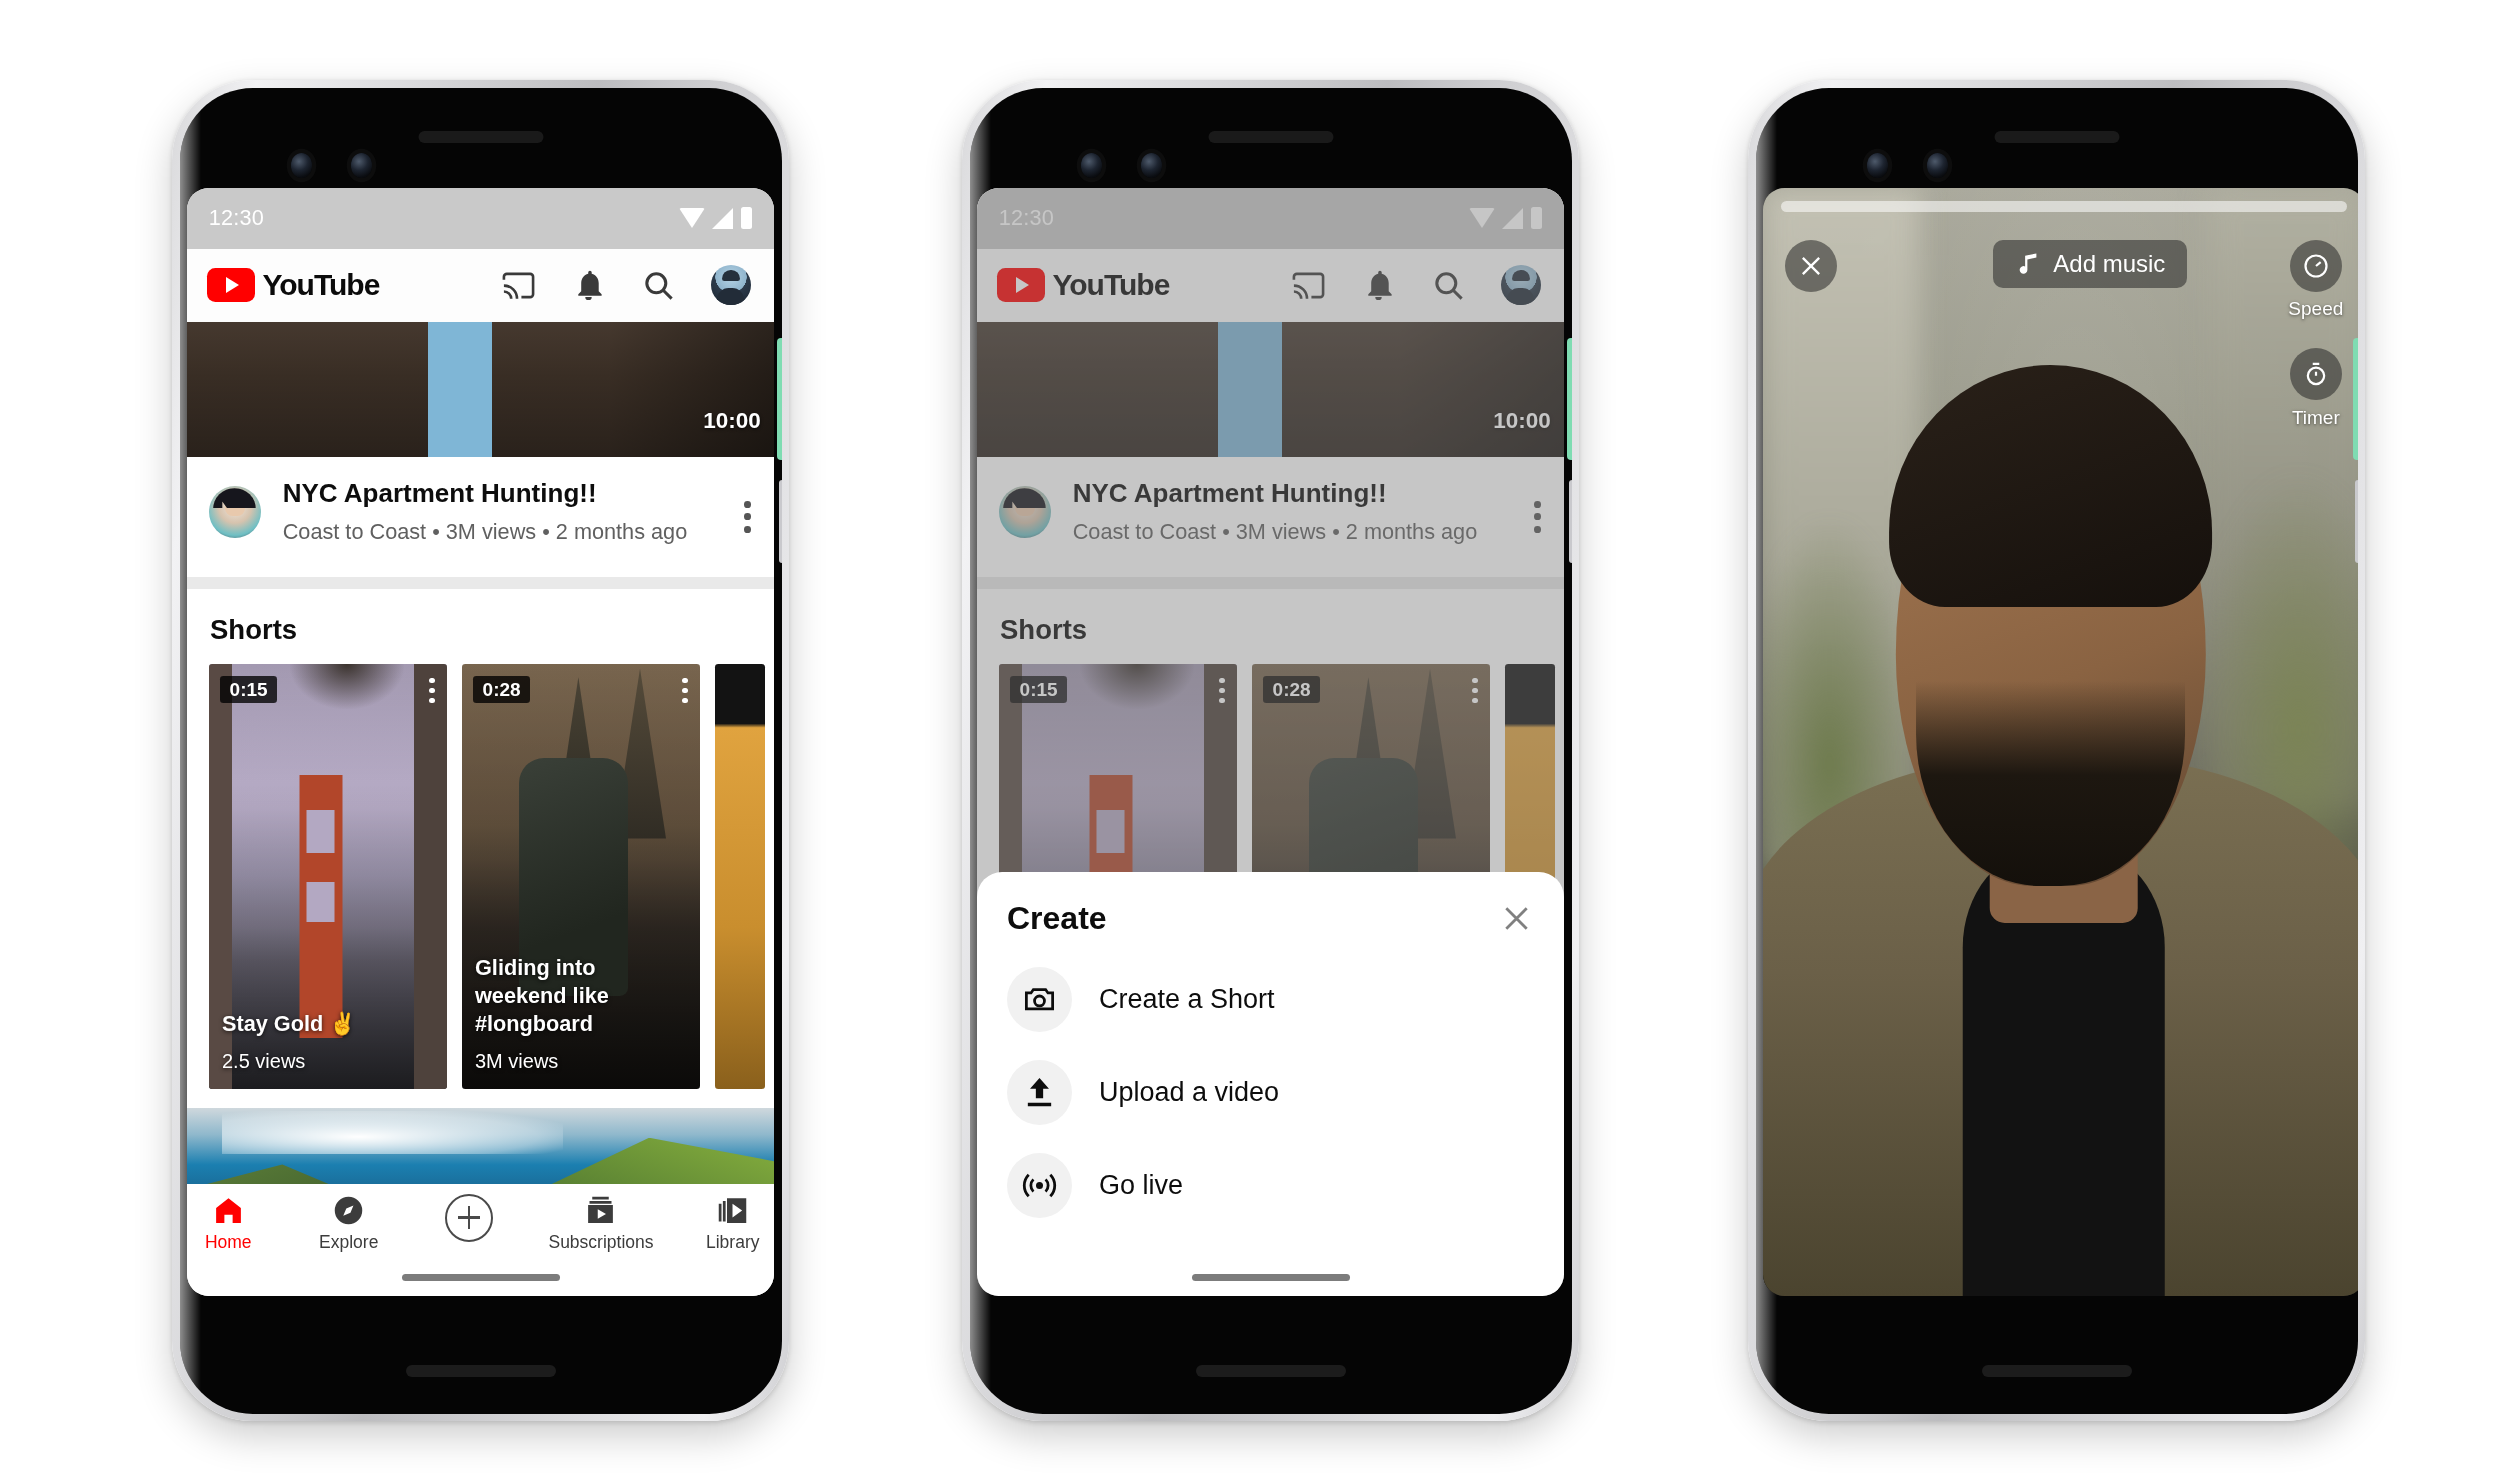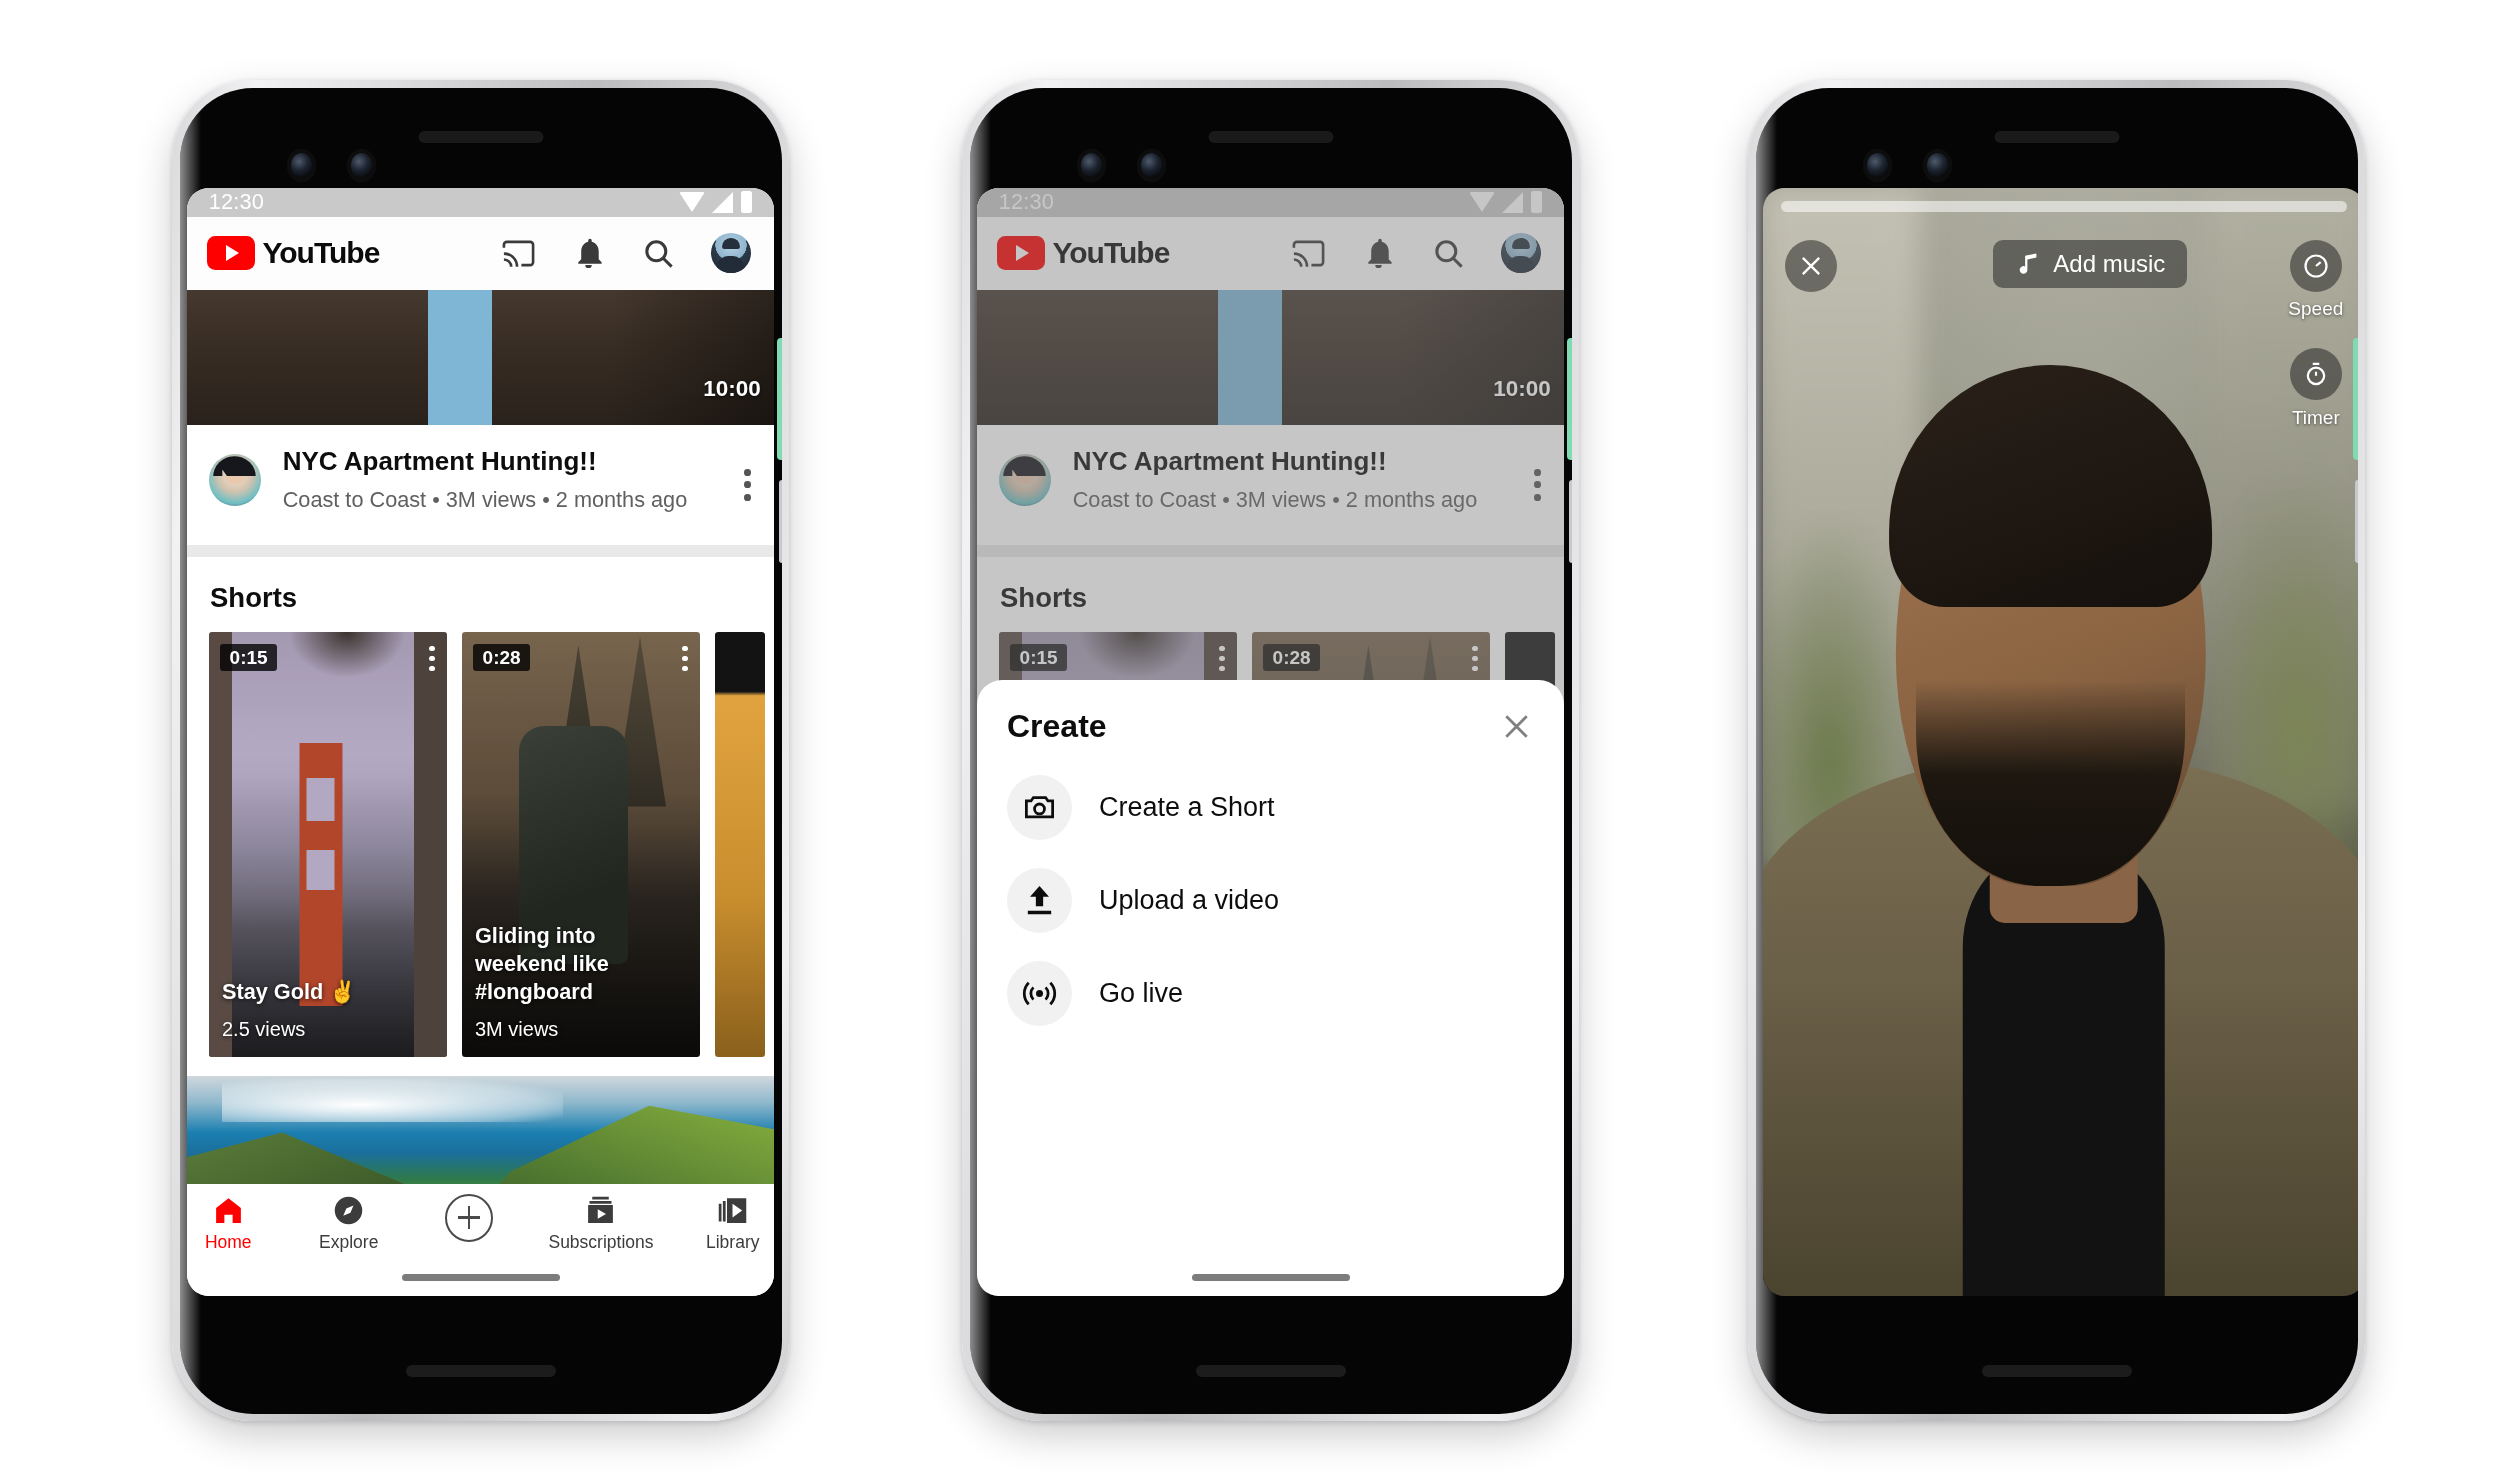--- a/index.html
+++ b/index.html
@@ -73,21 +73,21 @@
     left: 7.5px; right: 7.5px;
     top: 100px;
     height: 1108px;
     border-radius: 21.7px;
     overflow: hidden;
     background: #ffffff;
   }
 
   
   .statusbar {
-    height: 29px;
+    height: 61px;
     background: #c9c9c9;
     display: flex; align-items: center;
     padding: 0 21.7px;
     color: #ffffff;
   }
   .statusbar .time { font-size: 21.7px; font-weight: 500; letter-spacing: 0.2px; }
   .statusbar .icons { margin-left: auto; display: flex; align-items: center; gap: 7.5px; }
   .ic-wifi { width: 0; height: 0; border-left: 13.3px solid transparent; border-right: 13.3px solid transparent; border-top: 20px solid #fff; border-radius: 2.5px; }
   .ic-signal { width: 0; height: 0; border-left: 21.7px solid transparent; border-bottom: 21.7px solid #fff; }
   .ic-batt { width: 11.7px; height: 22.5px; background: #fff; border-radius: 2.5px; }
@@ -267,21 +267,21 @@
     bottom: 15px; width: 158px; height: 6.7px; border-radius: 4.2px; background: #7c7c7c;
   }
 
   
   .scrim { position: absolute; inset: 0; background: rgba(120,120,120,.42); pointer-events: none; }
   .sheet {
     position: absolute; left: 0; right: 0; bottom: 0;
     background: #ffffff;
     border-radius: 25px 25px 21.7px 21.7px;
     padding: 28px 30px 0;
-    height: 616px;
+    height: 424px;
   }
   .sheet-head { display: flex; align-items: center; }
   .sheet-title { font-size: 32px; font-weight: 600; color: #0d0d0d; }
   .sheet-x { margin-left: auto; width: 35px; height: 35px; color: #808080; }
   .sheet-list { margin-top: 30px; display: flex; flex-direction: column; gap: 28px; }
   .sheet-row { display: flex; align-items: center; gap: 27px; }
   .sheet-ico-wrap {
     width: 65px; height: 65px; border-radius: 50%; background: #f1f1f1;
     display: flex; align-items: center; justify-content: center; flex: none;
   }

